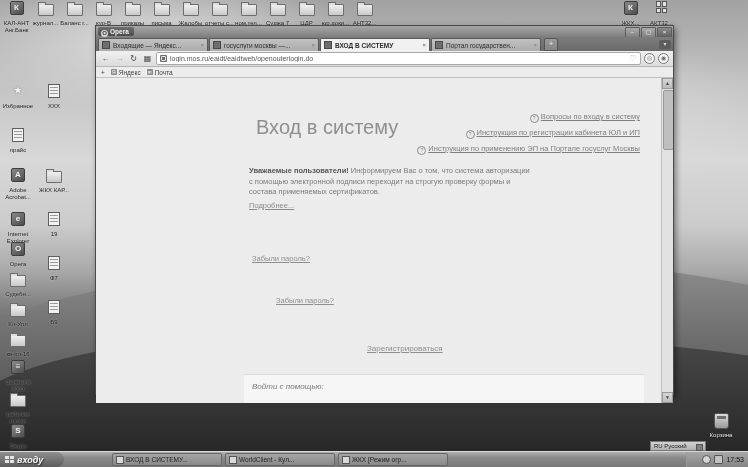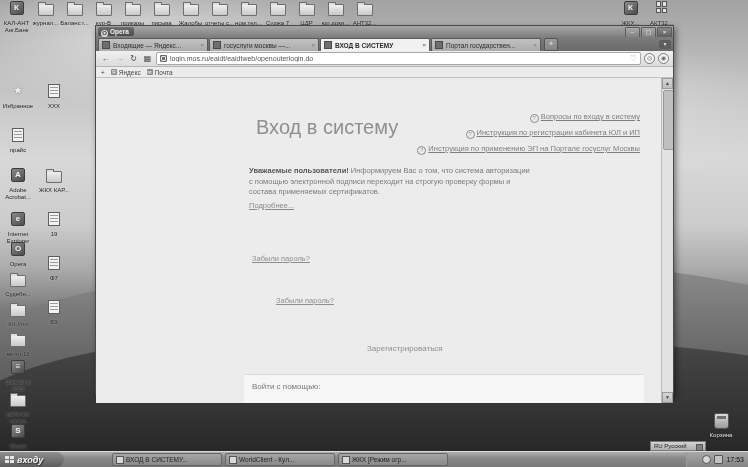--- a/index.html
+++ b/index.html
@@ -105,24 +105,24 @@
     font-size:5px;line-height:7px;text-align:center;color:#8a8a8a;text-decoration:none;margin-right:2px;vertical-align:-1px;}
   .notice{position:absolute;left:153px;top:60px;width:282px;font-size:7.5px;line-height:1.4;color:#7b7b7b;}
   .notice b{color:#555;}
   .morelink{display:inline-block;margin-top:3px;color:#8a8a8a;text-decoration:underline;}
   .field{position:absolute;left:155px;width:248px;height:16px;border:1px solid #c6c6c6;border-radius:3px;
     background:#fff;font-size:8px;color:#444;padding:0 5px;font-family:inherit;box-sizing:border-box;}
   .field::placeholder{color:#ababab;}
   .f1{top:127px;} .f2{top:169px;}
   .flink{position:absolute;left:156px;font-size:7.5px;color:#8e8e8e;text-decoration:underline;}
   .fl1{top:148px;} .fl2{top:190px;padding-left:24px;}
-  .register{position:absolute;left:271px;top:238px;font-size:8px;color:#8e8e8e;}
+  .register{position:absolute;left:271px;top:238px;font-size:8px;color:#8e8e8e;text-decoration:underline;}
   .loginbtn{position:absolute;left:352px;top:222px;width:60px;height:26px;border:1px solid #949494;border-radius:2px;
     background:linear-gradient(180deg,#bdbdbd,#9d9d9d);color:#fbfbfb;font-size:11px;font-family:inherit;}
-  .footband{position:absolute;left:148px;right:18px;top:268px;bottom:0;background:#f6f6f6;border-top:1px solid #dcdcdc;}
+  .footband{position:absolute;left:148px;right:18px;top:268px;bottom:0;background:#f6f6f6;border-top:1px solid #dcdcdc;font-style:italic;}
   .footband .tx{position:absolute;left:8px;top:7px;font-size:8px;color:#777;}
 
   
   .langbar{position:absolute;left:650px;top:441px;width:56px;height:10px;background:linear-gradient(180deg,#d2d2d2,#b0b0b0);
     border:1px solid #777;font-size:6px;line-height:9px;color:#222;padding-left:3px;box-sizing:border-box;}
   .langbar i{position:absolute;right:2px;top:2px;width:5px;height:5px;background:#808080;border:1px solid #555;}
   .taskbar{position:absolute;left:0;bottom:0;width:748px;height:15px;
     background:linear-gradient(180deg,#b0b0b0,#888 40%,#787878);border-top:1px solid #d8d8d8;}
   .startbtn{position:absolute;left:0;top:0;width:64px;height:15px;border-radius:0 8px 8px 0;
     background:linear-gradient(180deg,#8f8f8f,#5c5c5c);display:flex;align-items:center;gap:3px;padding-left:5px;box-sizing:border-box;

